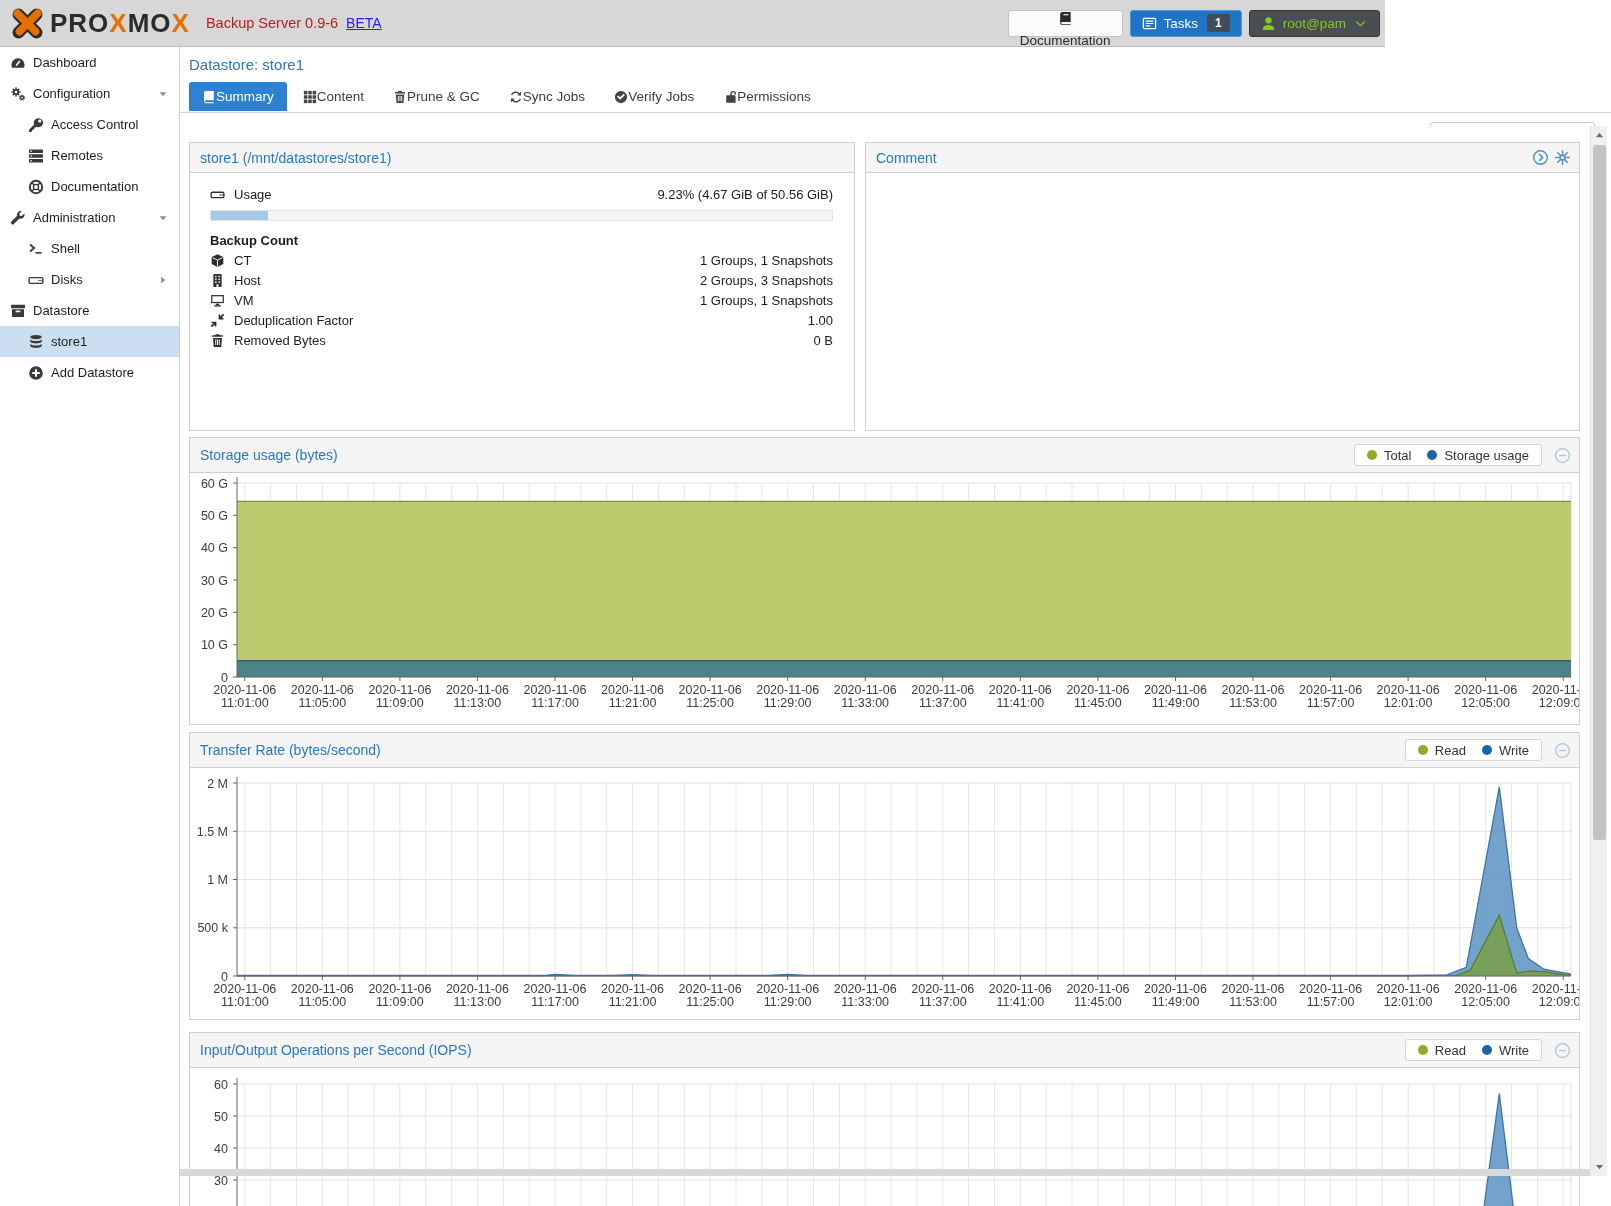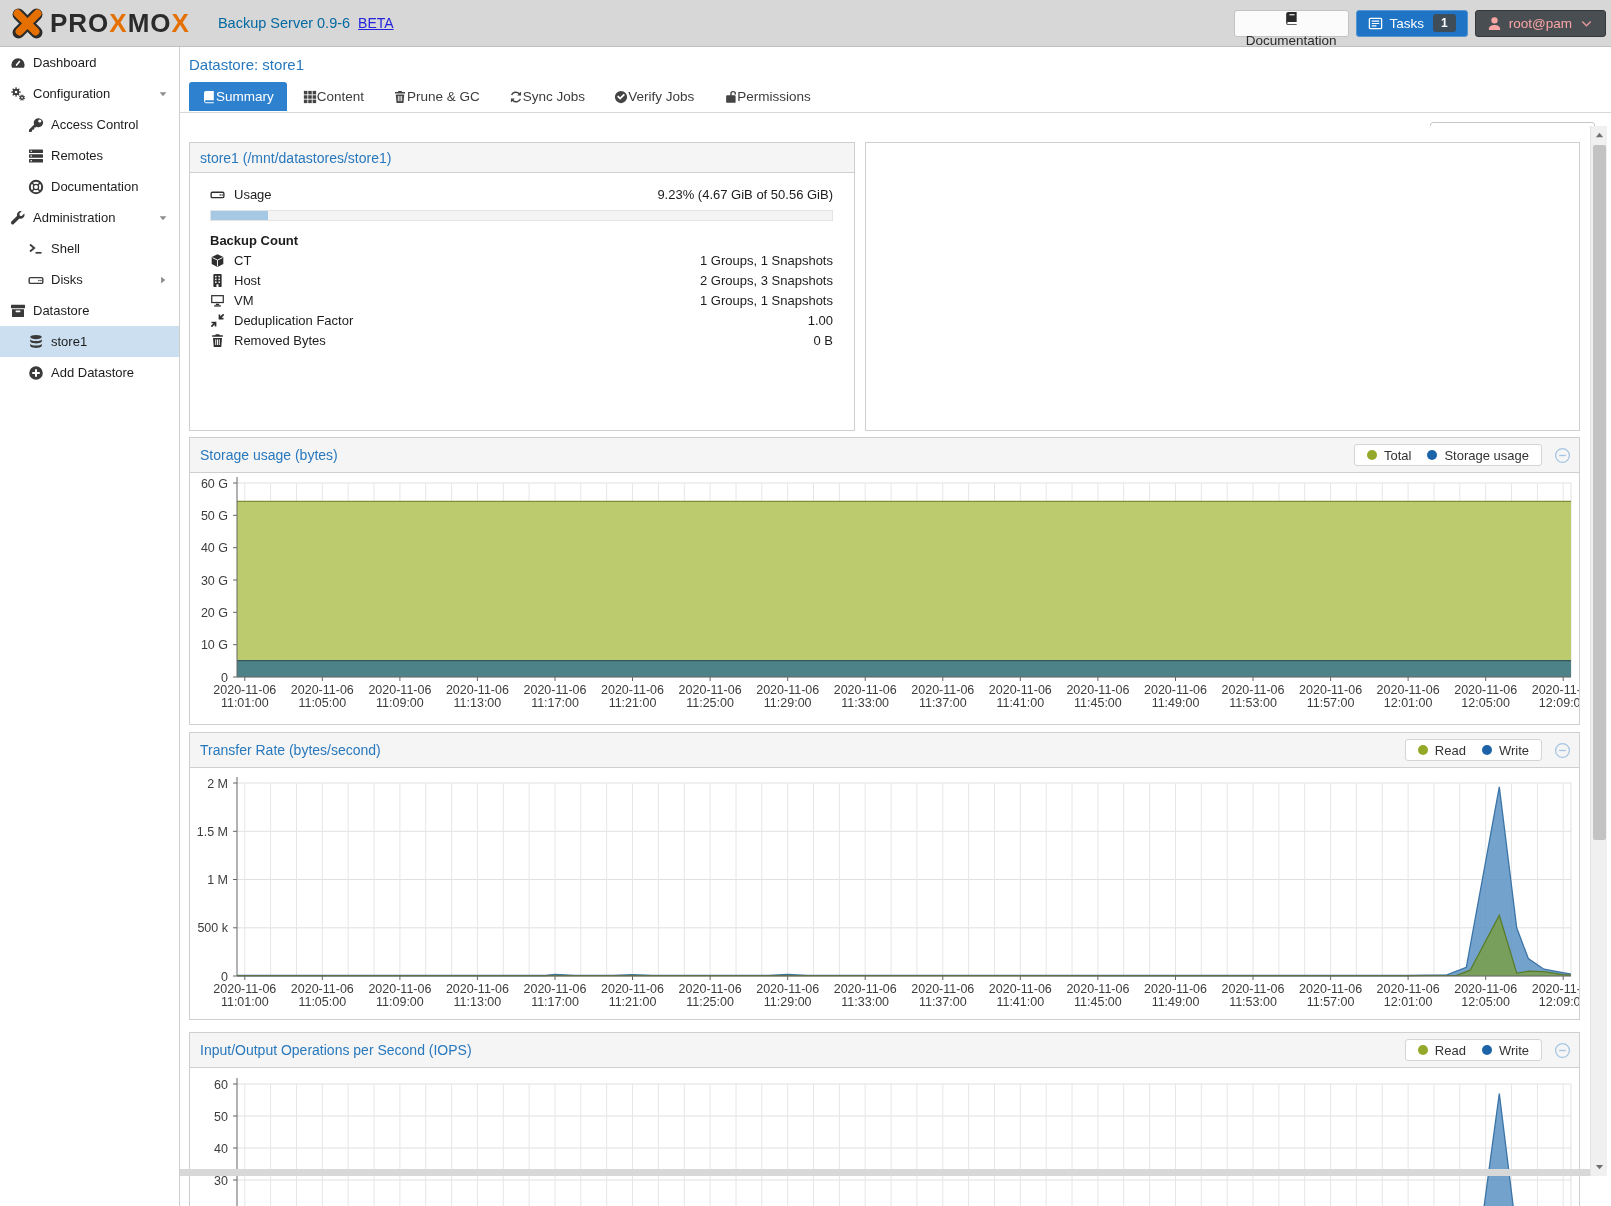--- a/index.html
+++ b/index.html
@@ -1,36 +1,36 @@
 <!DOCTYPE html>
 <html><head>
 <meta charset="utf-8">
 <style>
   * { margin:0; padding:0; box-sizing:border-box; }
   html,body { width:1611px; height:1206px; overflow:hidden; background:#fff;
     font-family:"Liberation Sans", sans-serif; font-size:13px; color:#1c1c1c; }
 
   
-  .hdr { position:absolute; left:0; top:0; width:1611px; height:47px; background:#d7d7d7;
+  .hdr { position:absolute; left:0; top:0; width:1385px; height:47px; background:#d7d7d7;
          border-bottom:1px solid #bfbfbf; display:flex; align-items:center; }
   .logo-wrap { display:flex; align-items:center; margin-left:10px; }
   .logo-x { width:34px; height:34px; margin-right:6px; }
   .logo-text { font-size:26px; font-weight:bold; letter-spacing:1px; color:#2b2b2b; }
   .logo-text .ox { color:#e57000; }
-  .product { margin-left:28px; font-size:14.5px; color:#0369a1; }
+  .product { margin-left:16px; font-size:14.5px; color:#b91c1c; }
   .beta { margin-left:8px; font-size:14px; color:#2323dd; text-decoration:underline; cursor:pointer; }
   .hdr-right { margin-left:auto; margin-right:5px; display:flex; align-items:center; gap:7px; }
   .btn { height:27px; border-radius:3px; padding:0 11px; display:inline-flex; align-items:center;
          gap:7px; font-size:13.5px; cursor:pointer; }
   .btn .ico { width:15px; height:15px; display:inline-flex; }
   .btn-doc { background:#fbfbfb; border:1px solid #c3c3c3; color:#2a2a2a;flex-direction:column; }
   .btn-tasks { background:#1f74c6; border:1px solid #5396d2; color:#fff; }
   .badge { background:#3e4d57; color:#fff; border-radius:3px; font-size:12px; font-weight:bold;
            padding:2px 8px; margin-left:2px; }
-  .btn-user { background:#494e52; border:1px solid #35383a; color:#fca5a5; }
+  .btn-user { background:#494e52; border:1px solid #35383a; color:#84cc16; }
   .caret { width:12px; height:12px; display:inline-flex; opacity:.85; }
 
   
   .sbar { position:absolute; left:0; top:47px; width:180px; height:1159px; background:#fff;
           border-right:1px solid #cfcfcf; }
   .sitem { position:relative; height:31px; display:flex; align-items:center; cursor:pointer; }
   .sitem .ico { width:16px; height:16px; color:#3a3a3a; display:inline-flex; }
   .sitem.lvl0 .ico { margin-left:10px; } .sitem.lvl0 .lbl { margin-left:7px; }
   .sitem.lvl1 .ico { margin-left:28px; } .sitem.lvl1 .lbl { margin-left:7px; }
   .sitem.sel { background:#cbdff0; }
@@ -438,20 +438,39 @@
                 </svg>
               </span>
               <span class="lbl">Removed Bytes</span>
               <span class="val">0 B</span>
             </div>
           </div>
       </div>
     </div>
 
     <div class="panel" style="left:685px; top:16px; width:715px; height:289px;">
+      <div class="phead phead31">
+        <span class="t">Comment</span>
+        <span class="hico" style="margin-left:auto;">
+            <svg viewBox="0 0 16 16" fill="none" stroke="currentColor">
+              <circle cx="8" cy="8" r="6.4" stroke-width="1.3"></circle>
+              <path d="M6.8 4.8 10 8l-3.2 3.2" stroke-width="1.4"></path>
+            </svg>
+          </span>
+        <span class="hico">
+            <svg viewBox="0 0 16 16" fill="currentColor">
+              <circle cx="8" cy="8" r="3"></circle>
+              <rect x="7.35" y="1" width="1.3" height="14"></rect>
+              <rect x="7.35" y="1" width="1.3" height="14" transform="rotate(45 8 8)"></rect>
+              <rect x="7.35" y="1" width="1.3" height="14" transform="rotate(90 8 8)"></rect>
+              <rect x="7.35" y="1" width="1.3" height="14" transform="rotate(135 8 8)"></rect>
+              <circle cx="8" cy="8" r="1.5" fill="#f5f5f5"></circle>
+            </svg>
+          </span>
+      </div>
       <div style="height:258px;"></div>
     </div>
 
     <div id="chart-panels">
         <div class="panel" style="left: 9px; top: 311px; width: 1391px; height: 288px;">
           <div class="phead phead36">
             <span class="t">Storage usage (bytes)</span>
             <span class="pill">
               <span class="ent">
                 <span class="dot" style="background:#94a829"></span>

